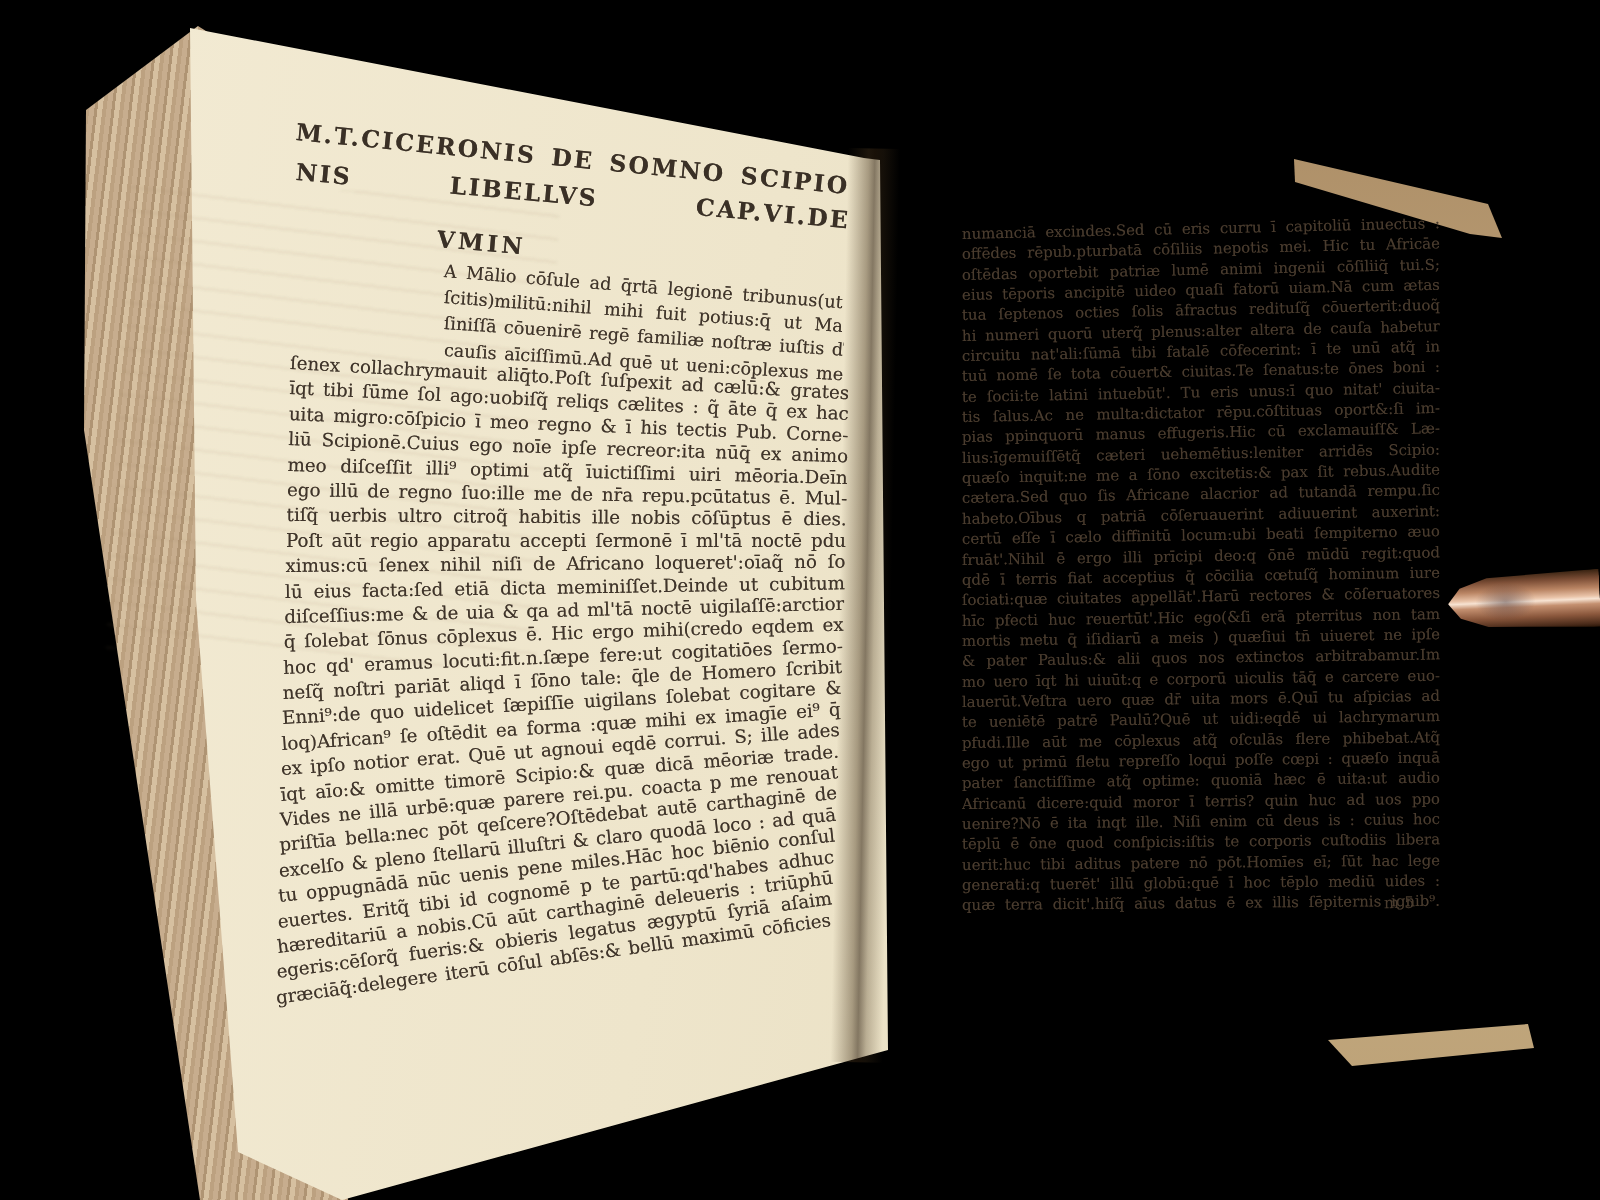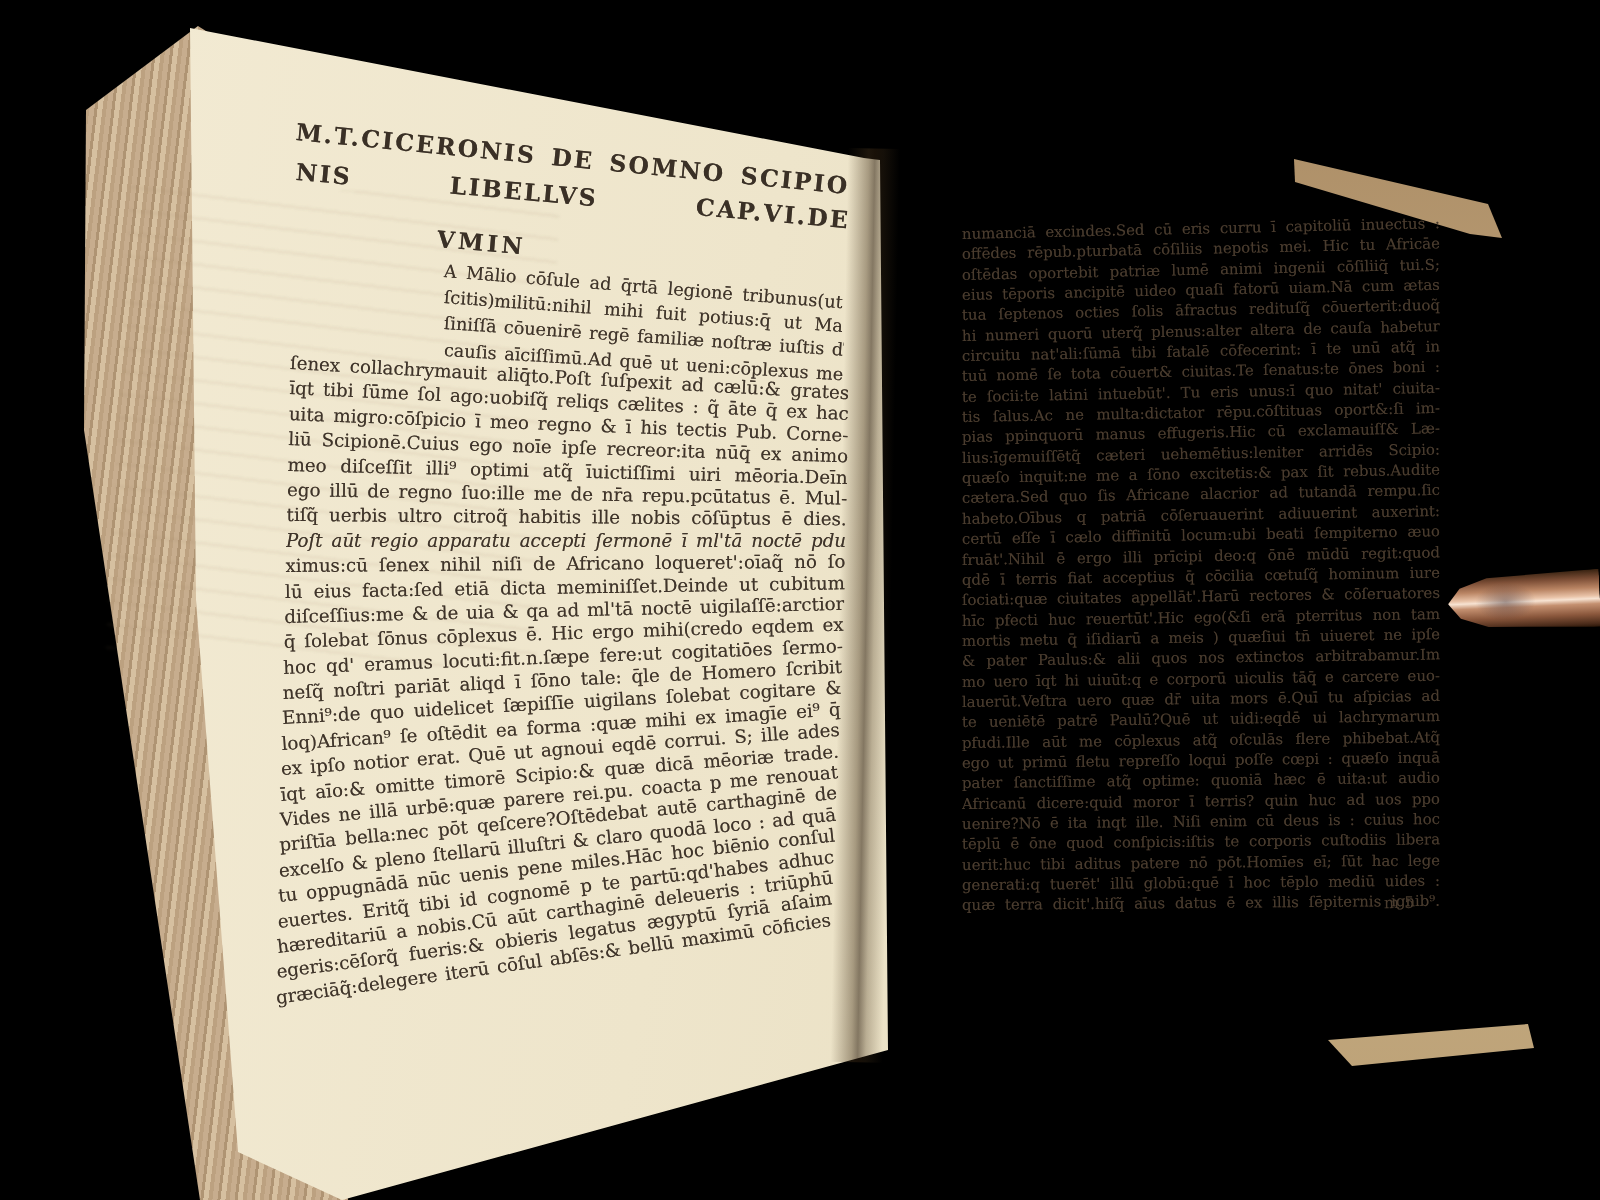--- a/index.html
+++ b/index.html
@@ -112,21 +112,21 @@
     </div>
 
   <div class="textblock left-body">
       <div class="tline" style="transform: translateX(0px) rotate(3.1deg);">ſenex collachrymauit aliq̄to.Poſt ſuſpexit ad cælū:&amp; grates</div>
       <div class="tline" style="transform: translateX(-0.56px) rotate(2.66deg);">īqt tibi ſūme ſol ago:uobiſq̃ reliqs cælites : q̃ āte q̄ ex hac</div>
       <div class="tline" style="transform: translateX(-1.12px) rotate(2.21deg);">uita migro:cōſpicio ī meo regno &amp; ī his tectis Pub. Corne-</div>
       <div class="tline" style="transform: translateX(-1.68px) rotate(1.77deg);">liū Scipionē.Cuius ego noīe ipſe recreor:ita nūq̄ ex animo</div>
       <div class="tline" style="transform: translateX(-2.24px) rotate(1.32deg);">meo diſceſſit illi⁹ optimi atq̃ īuictiſſimi uiri mēoria.Deīn</div>
       <div class="tline" style="transform: translateX(-2.8px) rotate(0.88deg);">ego illū de regno ſuo:ille me de nr̄a repu.pcūtatus ē. Mul-</div>
       <div class="tline" style="transform: translateX(-3.36px) rotate(0.44deg);">tiſq̃ uerbis ultro citroq̃ habitis ille nobis cōſūptus ē dies.</div>
-      <div class="tline" style="transform: translateX(-3.92px) rotate(-0.01deg); font-style: italic;">Poſt aūt regio apparatu accepti ſermonē ī ml'tā noctē pdu</div>
+      <div class="tline" style="transform: translateX(-3.92px) rotate(-0.01deg);">Poſt aūt regio apparatu accepti ſermonē ī ml'tā noctē pdu</div>
       <div class="tline" style="transform: translateX(-4.48px) rotate(-0.45deg);">ximus:cū ſenex nihil niſi de Africano loqueret':oīaq̃ nō ſo</div>
       <div class="tline" style="transform: translateX(-5.04px) rotate(-0.9deg);">lū eius facta:ſed etiā dicta meminiſſet.Deinde ut cubitum</div>
       <div class="tline" style="transform: translateX(-5.6px) rotate(-1.34deg);">diſceſſius:me &amp; de uia &amp; qa ad ml'tā noctē uigilaſſē:arctior</div>
       <div class="tline" style="transform: translateX(-6.16px) rotate(-1.78deg);">q̄ ſolebat ſōnus cōplexus ē. Hic ergo mihi(credo eqdem ex</div>
       <div class="tline" style="transform: translateX(-6.72px) rotate(-2.23deg);">hoc qd' eramus locuti:fit.n.ſæpe fere:ut cogitatiōes ſermo-</div>
       <div class="tline" style="transform: translateX(-7.28px) rotate(-2.67deg);">neſq̃ noſtri pariāt aliqd ī ſōno tale: q̄le de Homero ſcribit</div>
       <div class="tline" style="transform: translateX(-7.84px) rotate(-3.12deg);">Enni⁹:de quo uidelicet ſæpiſſīe uigilans ſolebat cogitare &amp;</div>
       <div class="tline" style="transform: translateX(-8.4px) rotate(-3.56deg);">loq)African⁹ ſe oſtēdit ea forma :quæ mihi ex imagīe ei⁹ q̄</div>
       <div class="tline" style="transform: translateX(-8.96px) rotate(-4deg);">ex ipſo notior erat. Quē ut agnoui eqdē corrui. S; ille ades</div>
       <div class="tline" style="transform: translateX(-9.52px) rotate(-4.45deg);">īqt aīo:&amp; omitte timorē Scipio:&amp; quæ dicā mēoriæ trade.</div>

